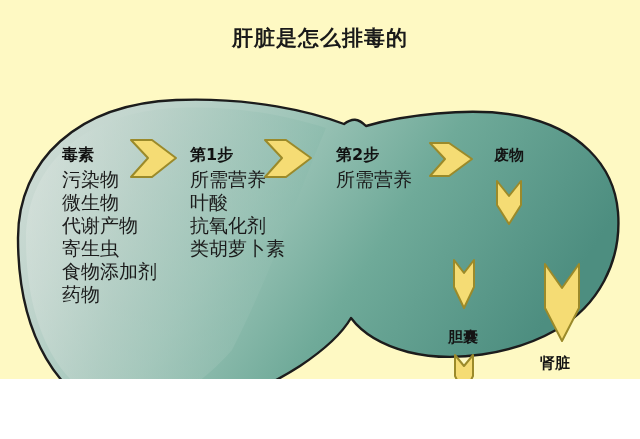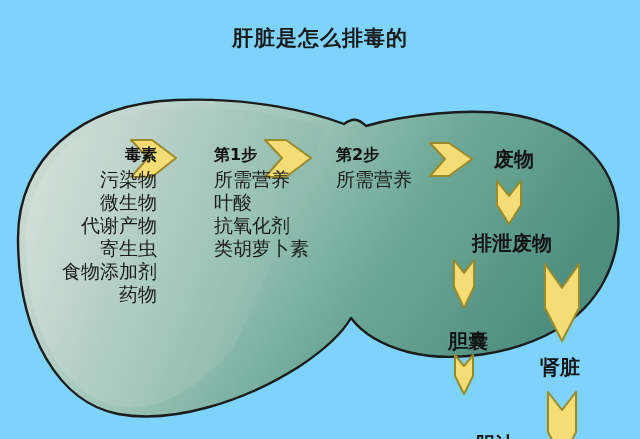--- a/index.html
+++ b/index.html
@@ -3,22 +3,22 @@
 <meta charset="utf-8">
 <style>
   html, body {
     margin: 0;
     padding: 0;
     background: #ffffff;
   }
   #stage {
     position: relative;
     width: 640px;
-    height: 439px;
-    background: #7dd3fc;
+    height: 379px;
+    background: #fef9c3;
     overflow: hidden;
     font-family: "DejaVu Sans", "Liberation Sans", sans-serif;
   }
 
   
   #title {
     position: absolute;
     left: 0;
     top: 24px;
     width: 640px;
@@ -49,27 +49,27 @@
   .col .hd {
     font-size: 16px;
     font-weight: bold;
     color: #111;
     line-height: 26px;
   }
   .col .li {
     font-size: 19px;
     color: #1b1b1b;
   }
-  #col-toxins  { left: 62px;  top: 142px; text-align: right; }
-  #col-step1   { left: 190px; top: 142px; margin-left: 24px; }
+  #col-toxins  { left: 62px;  top: 142px; }
+  #col-step1   { left: 190px; top: 142px; }
   #col-step2   { left: 336px; top: 142px; }
 
   .node-label {
     position: absolute;
-    font-size: 20px;
+    font-size: 15px;
     font-weight: bold;
     color: #141414;
     white-space: nowrap;
   }
   #lbl-waste     { left: 494px; top: 146px; }
   #lbl-excrete   { left: 472px; top: 230px; }
   #lbl-gallbl    { left: 448px; top: 328px; }
   #lbl-bile      { left: 475px; top: 402px; margin-top: 29px; }
   #lbl-kidney    { left: 540px; top: 354px; }
 
@@ -181,18 +181,17 @@
     <div class="li">抗氧化剂</div>
     <div class="li">类胡萝卜素</div>
   </div>
 
   <div class="col" id="col-step2">
     <div class="hd">第2步</div>
     <div class="li">所需营养</div>
   </div>
 
   <div class="node-label" id="lbl-waste">废物</div>
-  <div class="node-label" id="lbl-excrete">排泄废物</div>
   <div class="node-label" id="lbl-gallbl">胆囊</div>
   <div class="node-label" id="lbl-bile">胆汁</div>
   <div class="node-label" id="lbl-kidney">肾脏</div>
 
 </div>
 
 </body></html>

